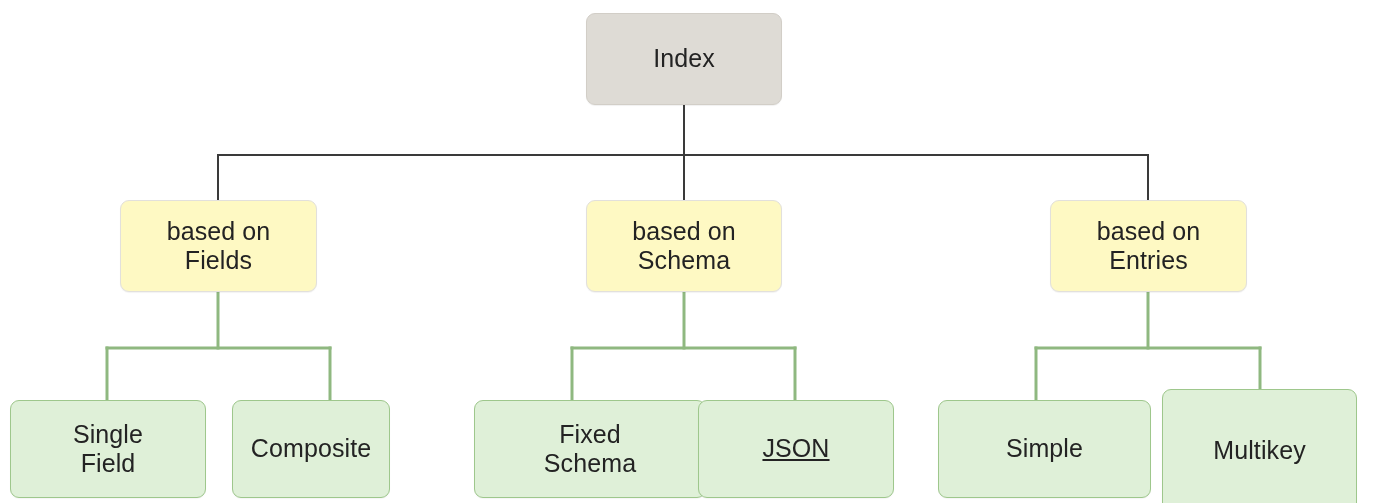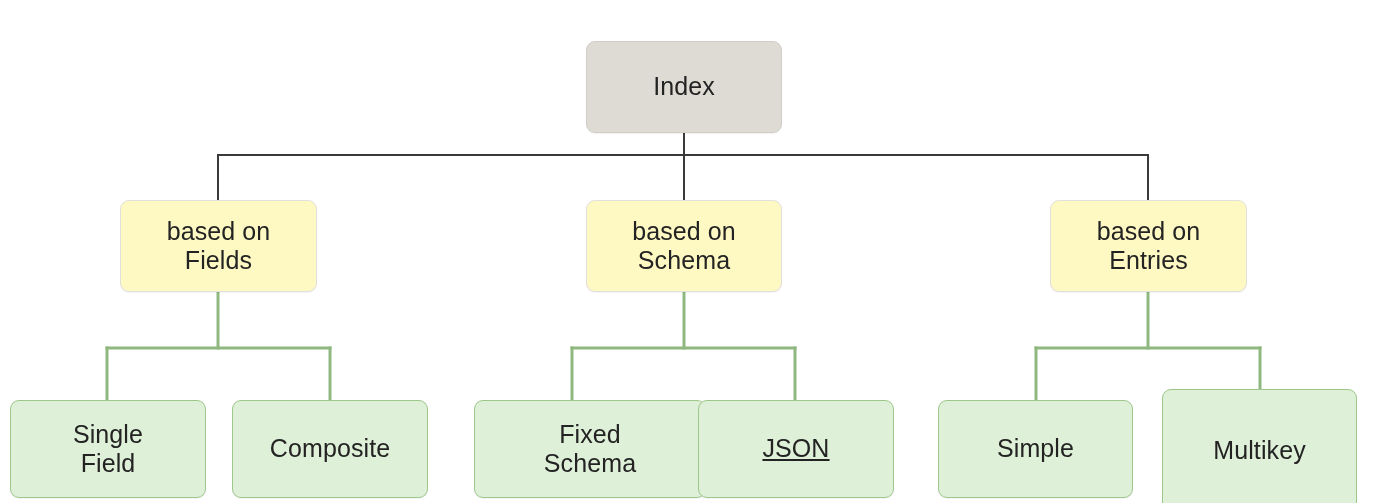--- a/index.html
+++ b/index.html
@@ -80,33 +80,33 @@
         <line x1="572" y1="348" x2="795" y2="348" stroke="#8fb880" stroke-width="3" stroke-linecap="square"></line>
         <line x1="572" y1="348" x2="572" y2="400" stroke="#8fb880" stroke-width="3" stroke-linecap="square"></line>
         <line x1="795" y1="348" x2="795" y2="400" stroke="#8fb880" stroke-width="3" stroke-linecap="square"></line>
         <line x1="1148" y1="292" x2="1148" y2="348" stroke="#8fb880" stroke-width="3" stroke-linecap="square"></line>
         <line x1="1036" y1="348" x2="1260" y2="348" stroke="#8fb880" stroke-width="3" stroke-linecap="square"></line>
         <line x1="1036" y1="348" x2="1036" y2="400" stroke="#8fb880" stroke-width="3" stroke-linecap="square"></line>
         <line x1="1260" y1="348" x2="1260" y2="400" stroke="#8fb880" stroke-width="3" stroke-linecap="square"></line>
       </g>
   </svg>
 
-  <div class="node node-root" id="node-root" style="left: 586px; top: 13px; width: 196px; height: 92px; margin-top: 28px;">Index</div>
+  <div class="node node-root" id="node-root" style="left: 586px; top: 13px; width: 196px; height: 92px;">Index</div>
 
   <div class="node node-branch" id="node-branch-0" style="left: 120px; top: 200px; width: 197px; height: 92px;">based on
 Fields</div>
   <div class="node node-branch" id="node-branch-1" style="left: 586px; top: 200px; width: 196px; height: 92px;">based on
 Schema</div>
   <div class="node node-branch" id="node-branch-2" style="left: 1050px; top: 200px; width: 197px; height: 92px;">based on
 Entries</div>
 
   <div class="node node-leaf" id="node-leaf-0-0" style="left: 10px; top: 400px; width: 196px; height: 98px;">Single
 Field</div>
-  <div class="node node-leaf" id="node-leaf-0-1" style="left: 232px; top: 400px; width: 196px; height: 98px;">Composite</div>
+  <div class="node node-leaf" id="node-leaf-0-1" style="left: 232px; top: 400px; width: 158px; height: 98px;">Composite</div>
 
   <div class="node node-leaf" id="node-leaf-1-0" style="left: 474px; top: 400px; width: 232px; height: 98px;">Fixed
 Schema</div>
   <div class="node node-leaf" id="node-leaf-1-1" style="left: 698px; top: 400px; width: 196px; height: 98px; text-decoration: underline;">JSON</div>
 
-  <div class="node node-leaf" id="node-leaf-2-0" style="left: 938px; top: 400px; width: 195px; height: 98px;">Simple</div>
+  <div class="node node-leaf" id="node-leaf-2-0" style="left: 938px; top: 400px; width: 213px; height: 98px;">Simple</div>
   <div class="node node-leaf" id="node-leaf-2-1" style="left: 1162px; top: 389px; width: 195px; height: 124px;">Multikey</div>
 
 </div>
 
 </body></html>

